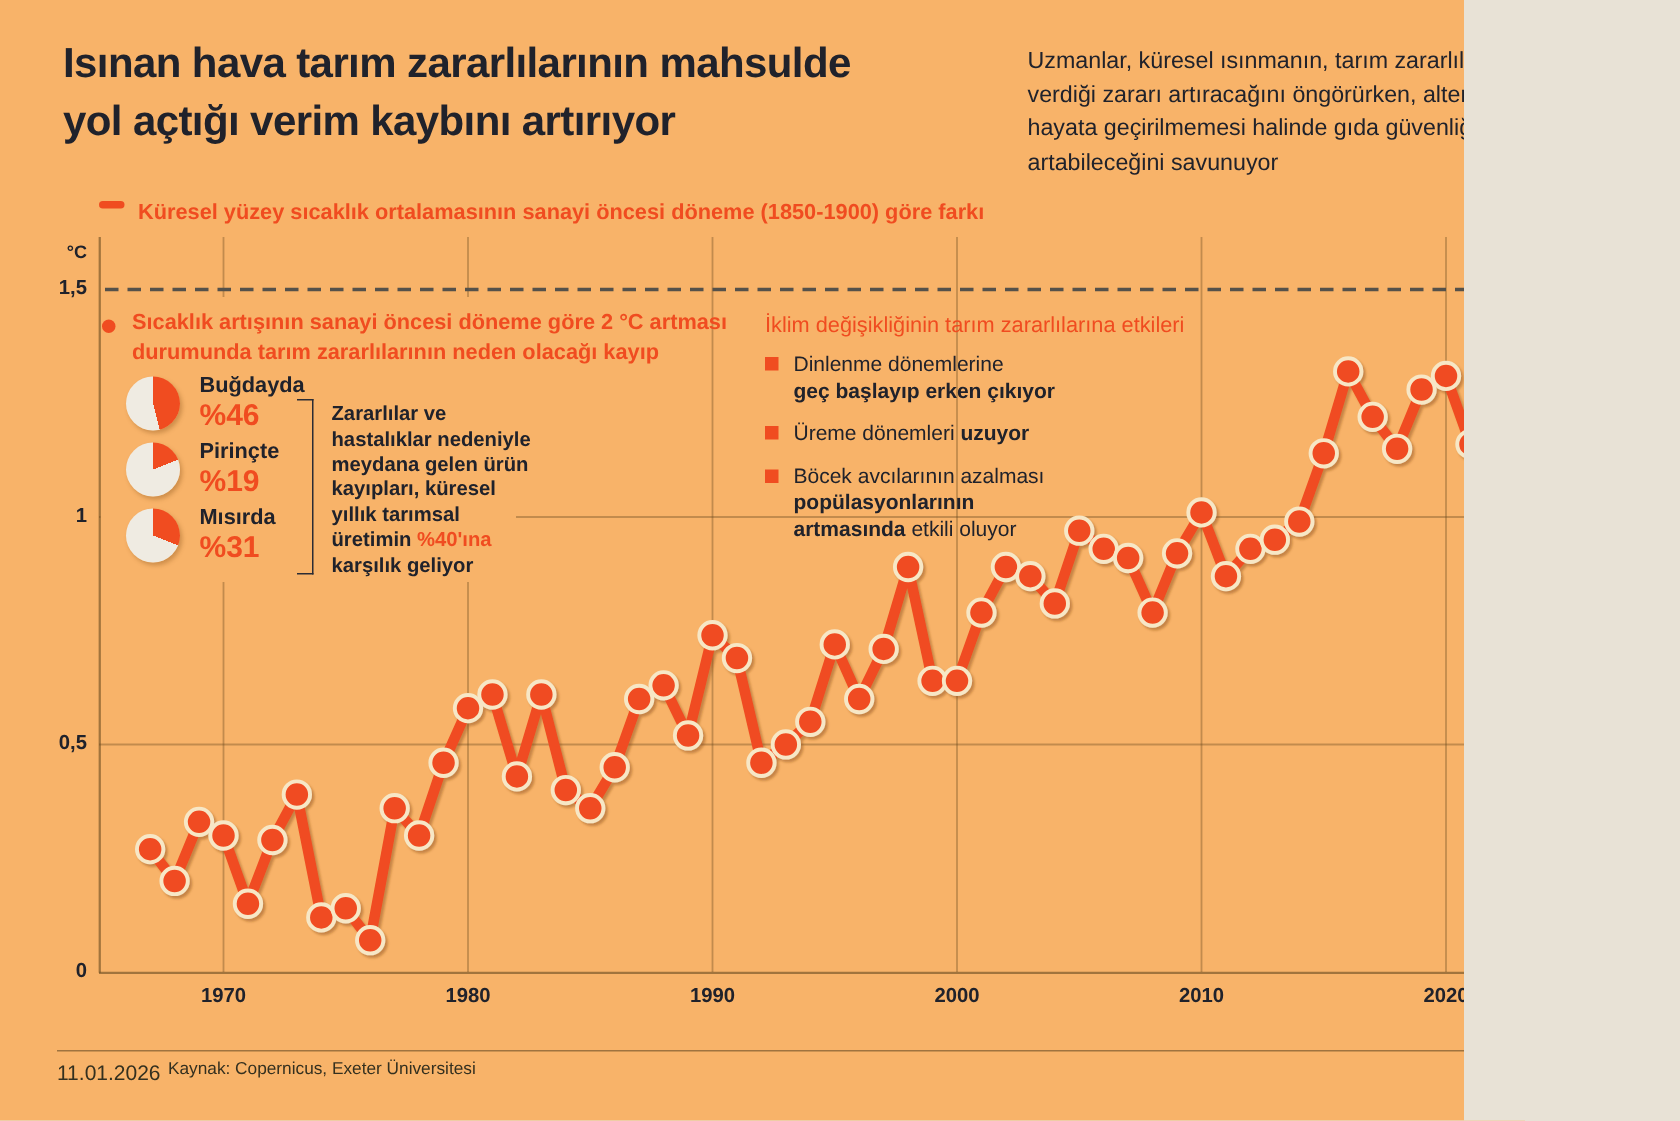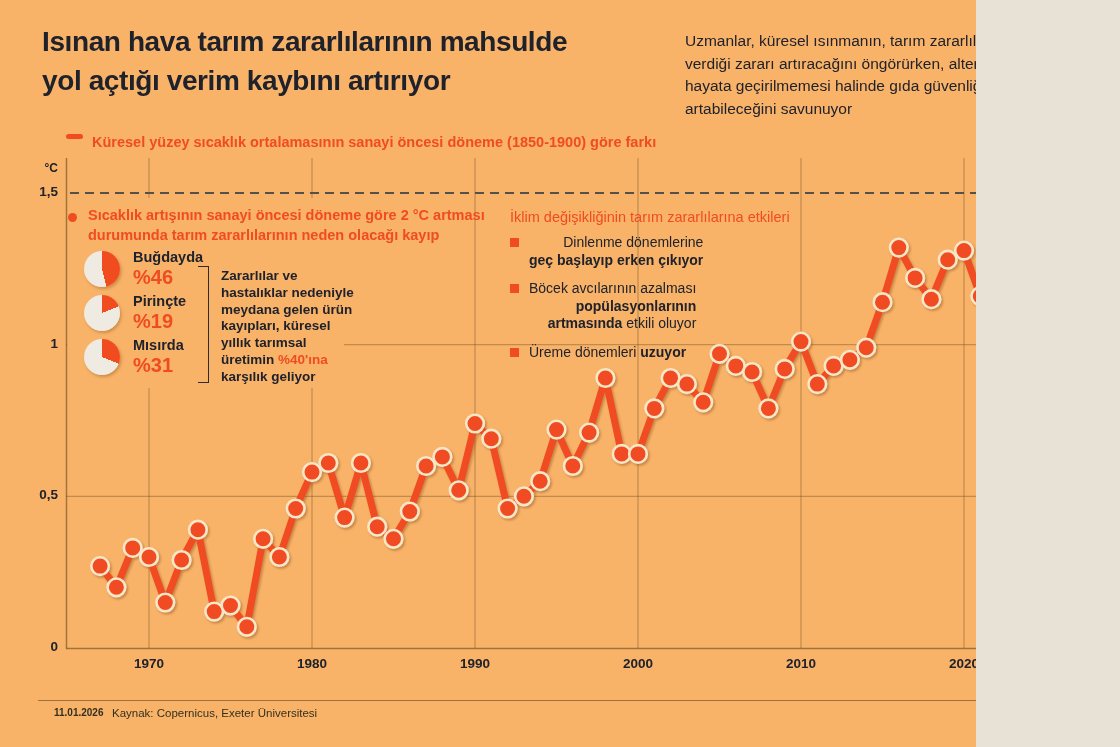--- a/index.html
+++ b/index.html
@@ -52,33 +52,33 @@
   .pie-value{font-size:20px;font-weight:800;color:var(--accent);line-height:22px;}
   .bracket{left:198px;top:266px;width:11px;height:117px;
            border-top:1.5px solid #2b2c34;border-right:1.5px solid #2b2c34;border-bottom:1.5px solid #2b2c34;}
   .note{left:221px;top:268px;width:170px;font-size:13.5px;line-height:16.8px;
         font-weight:600;color:var(--dark);white-space:pre-line;}
   .note .seg-accent{color:var(--accent);font-weight:800;}
 
   
   .fx-heading{left:510px;top:209px;font-size:14.5px;font-weight:400;color:var(--accent);}
   .bullets{left:510px;top:234px;width:330px;}
-  .bullet{display:flex;align-items:flex-start;gap:10px;margin-bottom:11px;text-align:right;}
+  .bullet{display:flex;align-items:flex-start;gap:10px;margin-bottom:11px;}
   .sq{width:9px;height:9px;background:var(--accent);flex:none;margin-top:4px;}
   .bullet p{margin:0;font-size:14px;line-height:17.5px;font-weight:500;
             color:var(--dark);white-space:pre-line;}
   .bullet .seg-bold{font-weight:800;}
 
   
   .forecast{left:1028px;top:205px;font-size:15px;line-height:18px;font-weight:800;
             color:var(--purple);white-space:pre-line;}
 
   
   .divider{left:38px;top:700px;width:1002px;height:1px;background:rgba(70,52,22,.5);}
-  .f-date{left:38px;top:707px;font-size:10px;font-weight:700;color:#34301f;margin-left:16px;}
+  .f-date{left:38px;top:707px;font-size:14px;font-weight:400;color:#34301f;}
   .f-source{left:112px;top:707px;font-size:11.5px;font-weight:500;color:#34301f;}
   .logo{left:1050px;top:689px;width:48px;height:46px;}
 </style>
 </head>
 <body>
 
 <div id="stage" style="--bg: #F8B369; --accent: #F04C20; --dark: #20222B; --purple: #93217E; --cream: #EFEBE2; --ring: #F7E7C6; --blue: #1E3D8F;">
 
   <h1 class="abs title">Isınan hava tarım zararlılarının mahsulde
 yol açtığı verim kaybını artırıyor</h1>
@@ -223,27 +223,27 @@
 
   <p class="abs fx-heading">İklim değişikliğinin tarım zararlılarına etkileri</p>
   <div id="bullets" class="abs bullets">
       <div class="bullet">
         <span class="sq"></span>
         <p><span>Dinlenme dönemlerine
 </span><span class="seg-bold">geç başlayıp erken çıkıyor</span></p>
       </div>
       <div class="bullet">
         <span class="sq"></span>
+        <p><span>Üreme dönemleri </span><span class="seg-bold">uzuyor</span></p>
+      </div>
+      <div class="bullet">
+        <span class="sq"></span>
         <p><span>Böcek avcılarının azalması
 </span><span class="seg-bold">popülasyonlarının
 artmasında</span><span> etkili oluyor</span></p>
-      </div>
-      <div class="bullet">
-        <span class="sq"></span>
-        <p><span>Üreme dönemleri </span><span class="seg-bold">uzuyor</span></p>
       </div>
     </div>
 
   <p class="abs forecast">2025
 (Tahmin)</p>
 
   <div class="abs divider"></div>
   <span class="abs f-date">11.01.2026</span>
   <span class="abs f-source">Kaynak: Copernicus, Exeter Üniversitesi</span>
 

